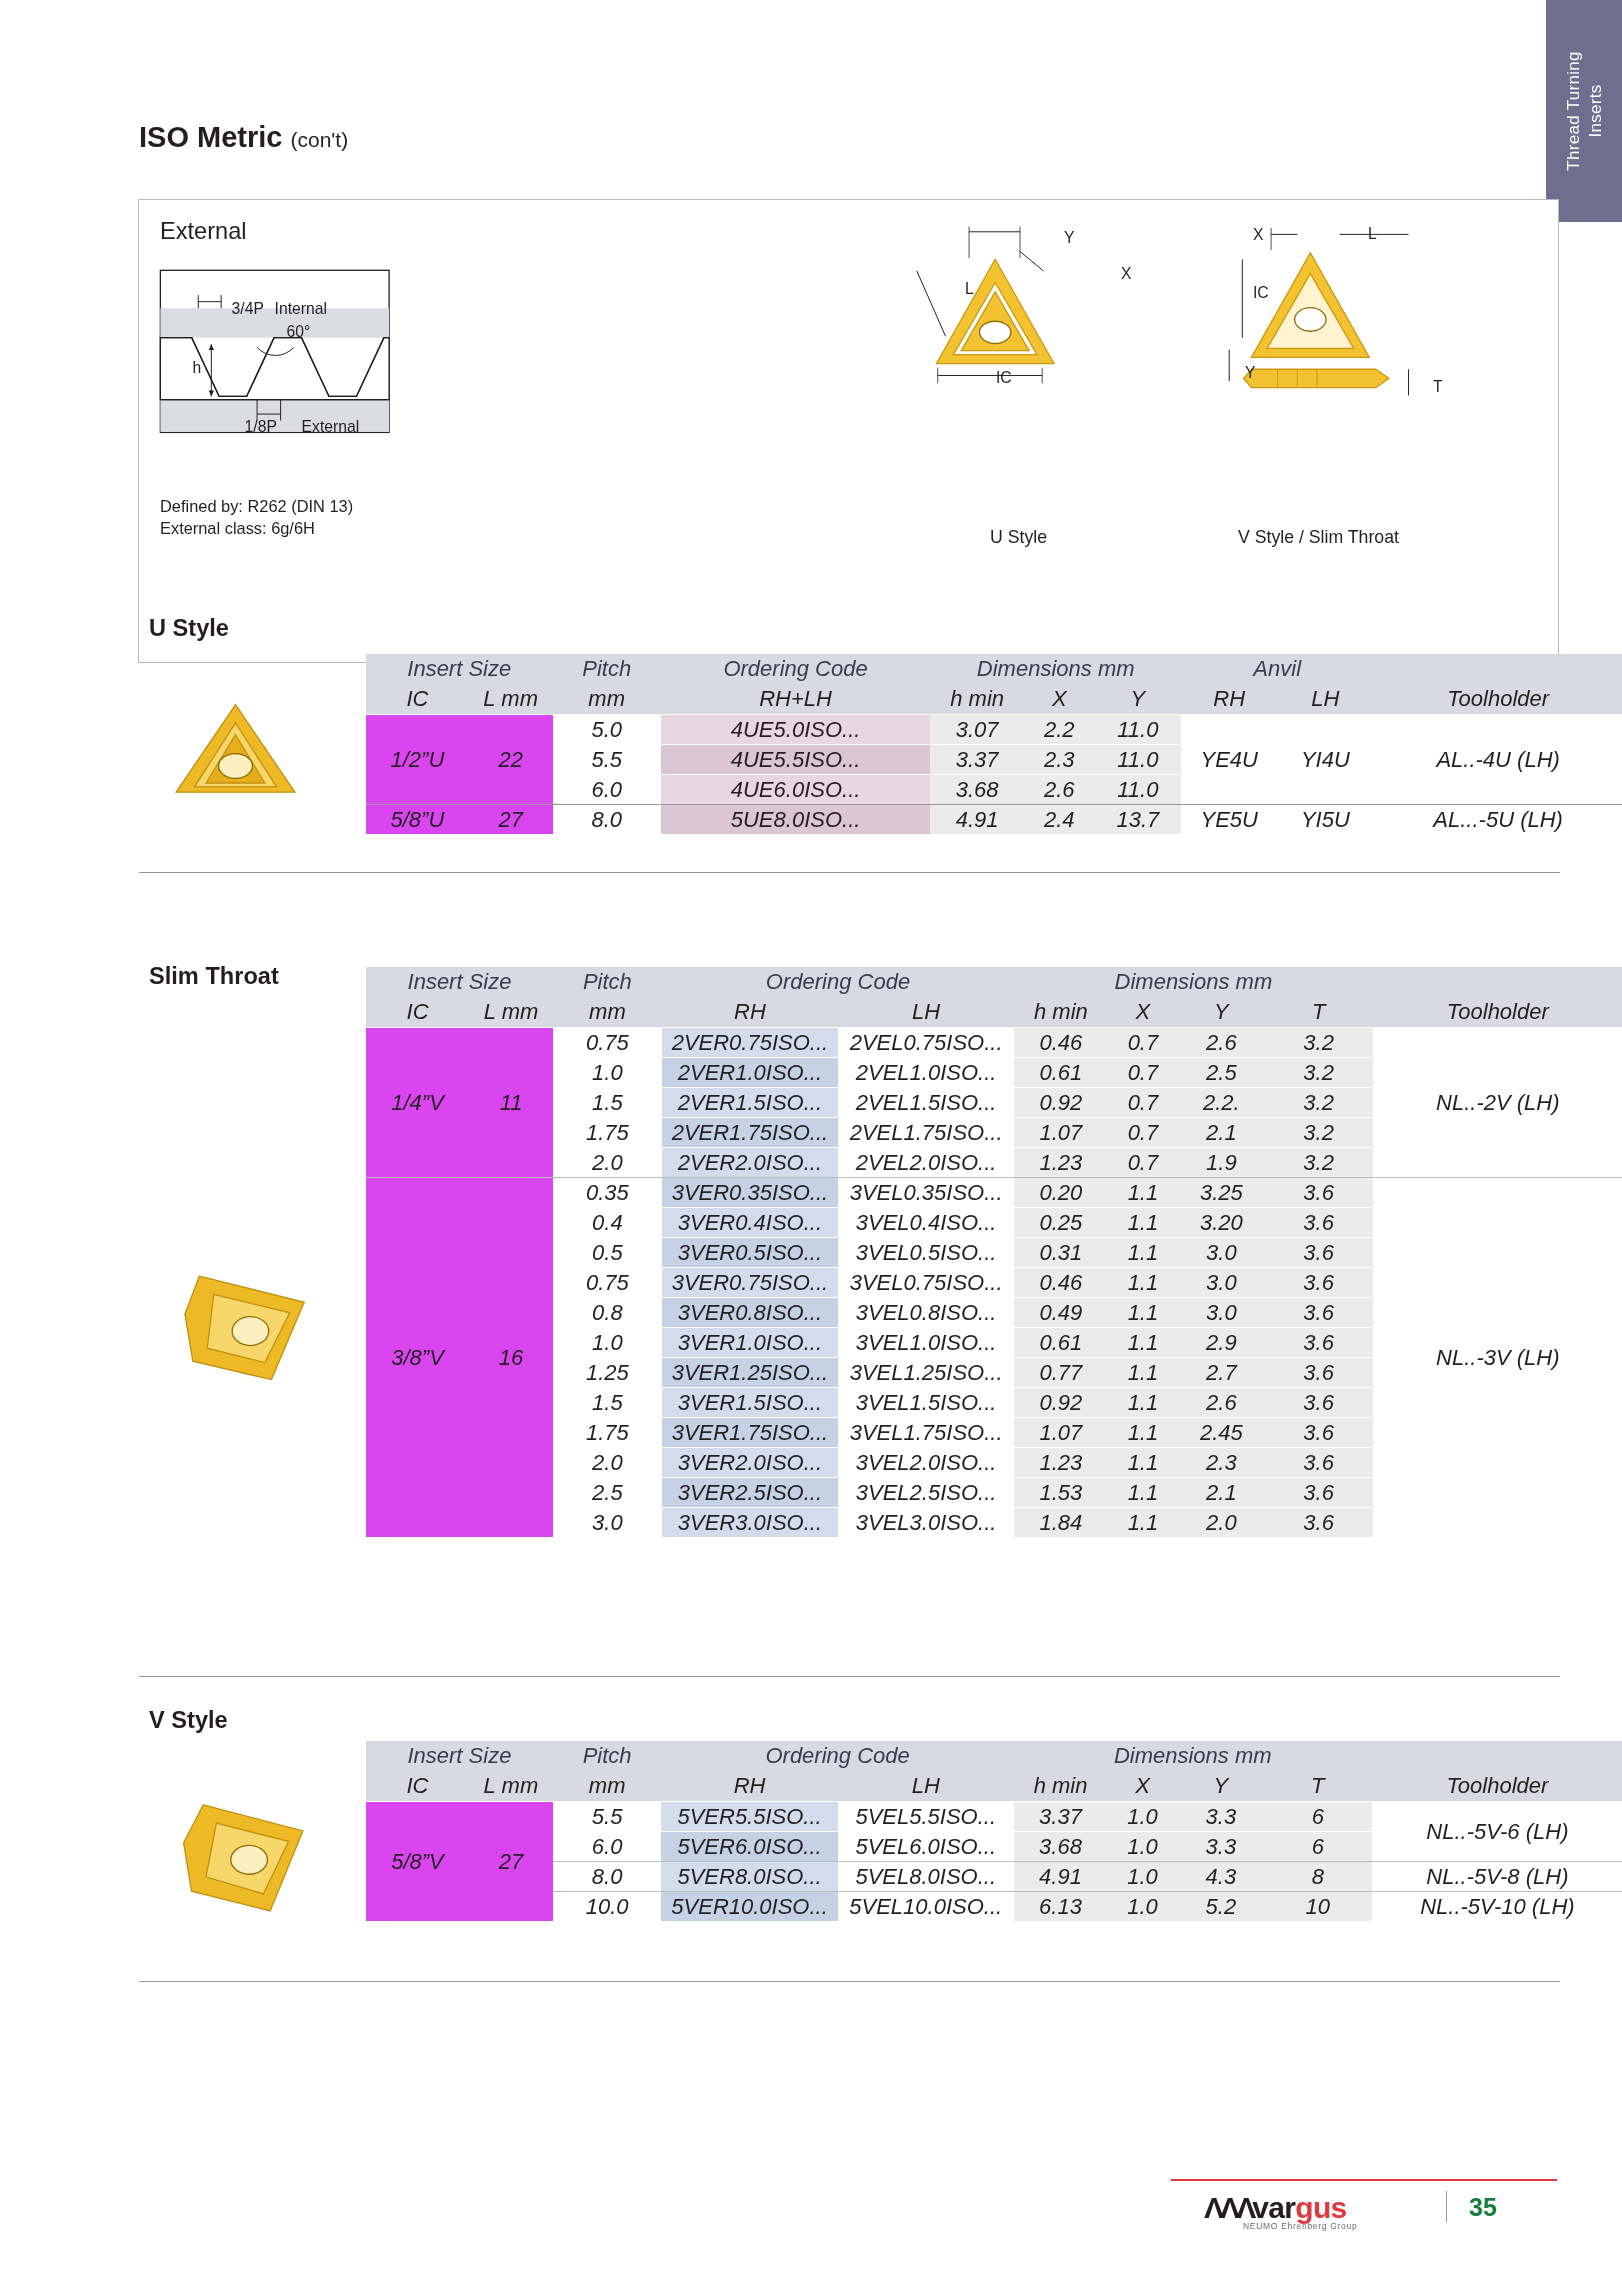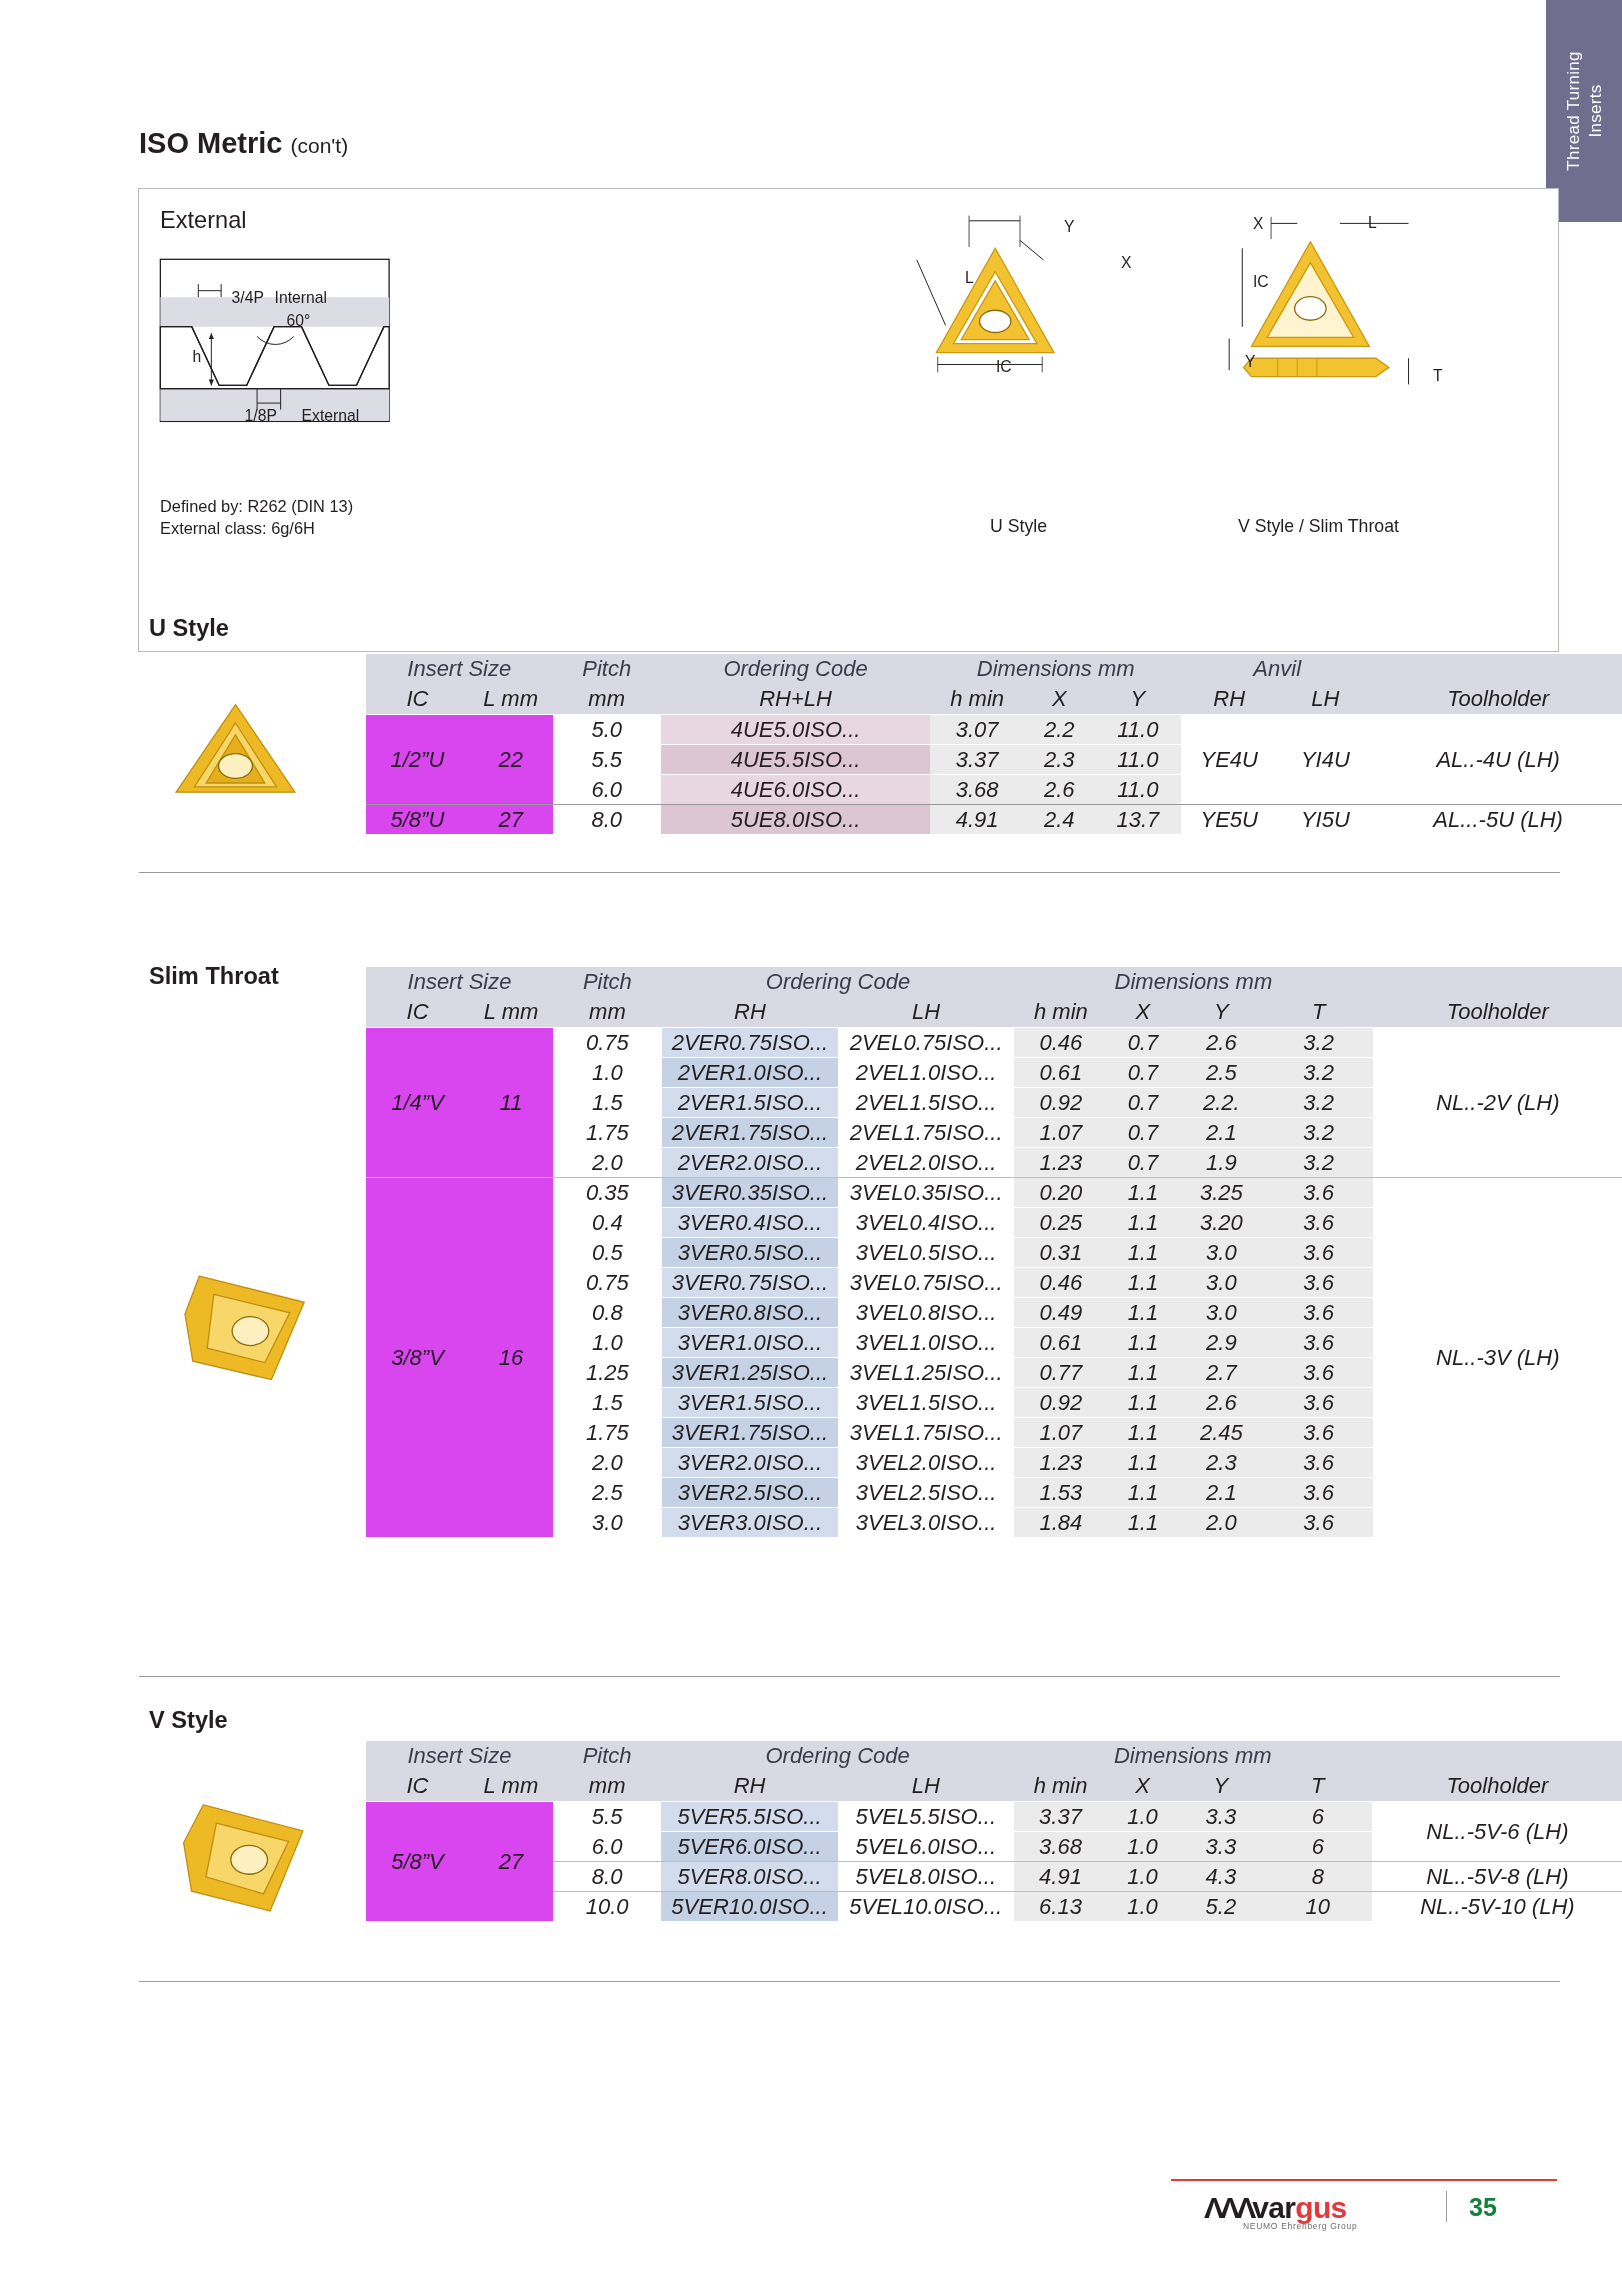--- a/index.html
+++ b/index.html
@@ -41,35 +41,35 @@
     text-align: center;
     font-size: 17px;
     line-height: 22px;
     letter-spacing: 0.3px;
   }
 
   
   .title-main {
     position: absolute;
     left: 139px;
-    top: 127px;
+    top: 121px;
     font-size: 29px;
     font-weight: bold;
     color: #231f20;
   }
   .title-main .sub {
     font-size: 21px;
     font-weight: normal;
   }
 
   
   .diagram-box {
     position: absolute;
     left: 138px;
-    top: 188px;
+    top: 199px;
     width: 1421px;
     height: 464px;
     border: 1.3px solid #b9b9c4;
     background: #ffffff;
     box-sizing: border-box;
     padding-left: 32px;
   }
   .diagram-box .box-title {
     position: absolute;
     left: 21px;

